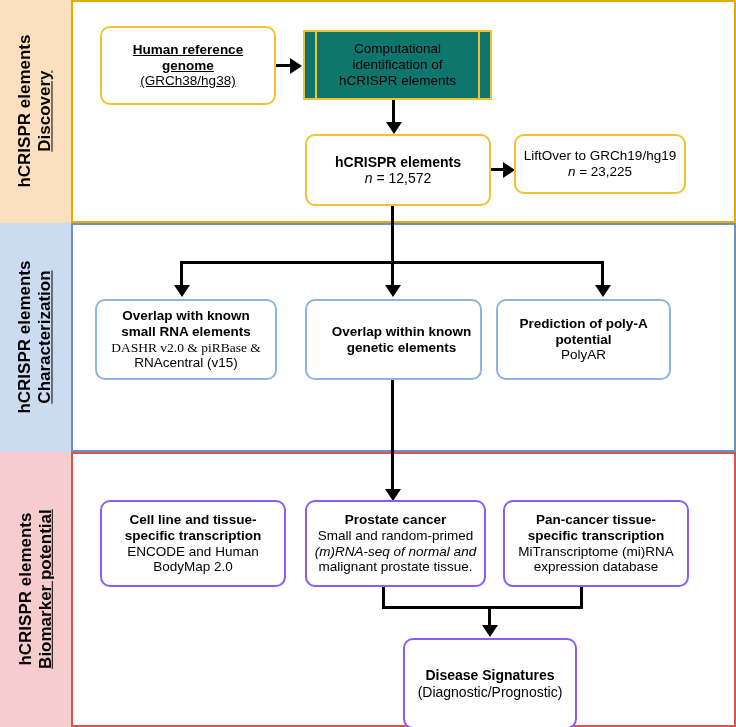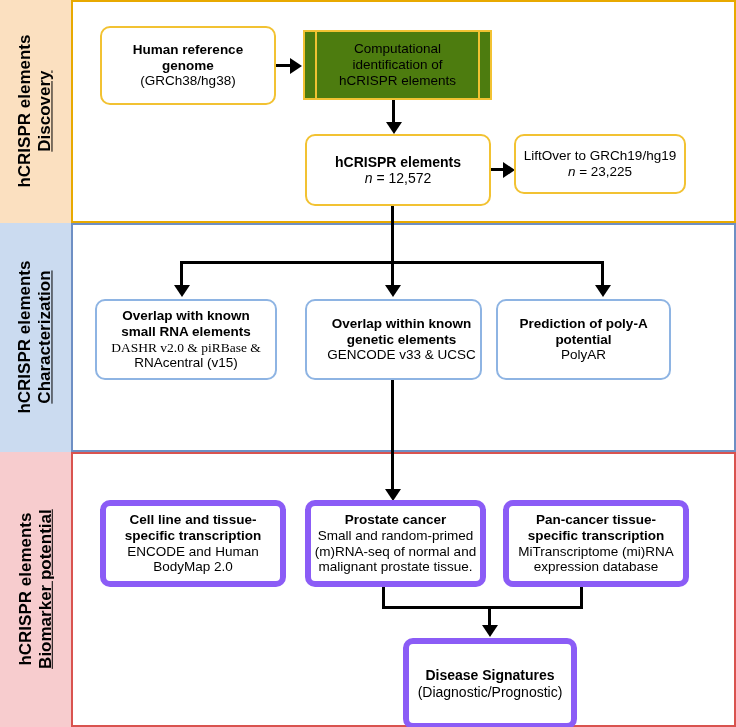--- a/index.html
+++ b/index.html
@@ -50,26 +50,26 @@
     text-align:center;
     line-height:1.16;
     color:#000;
   }
   .box .ttl{font-weight:bold;}
   .box .sub{font-weight:normal;}
   .box .sub i{font-style:italic;}
 
   .y-box{border:2px solid #F2C232;border-radius:10px;}
   .b-box{border:2px solid #8EB4E3;border-radius:10px;}
-  .r-box{border:6px solid #8b5cf6;border-radius:10px;}
+  .r-box{border:2px solid #8b5cf6;border-radius:10px;}
 
   
   .proc{
     position:absolute;box-sizing:border-box;
-    background:#4d7c0f;border:2px solid #F2C232;
+    background:#0f766e;border:2px solid #F2C232;
     display:flex;align-items:center;justify-content:center;
     text-align:center;color:#000;line-height:1.2;
   }
   .proc .bar{position:absolute;top:0;bottom:0;width:0;border-left:2px solid #F2C232;}
   .proc .bar-l{left:10px;}
   .proc .bar-r{right:10px;}
 
   
   .ln{position:absolute;background:#000;}
   .vln{width:3px;}
@@ -104,21 +104,21 @@
     </div>
   </div>
 
   <div class="sidebar sb-bio">
     <div class="sb-inner">
       <span class="sb-l1">hCRISPR elements</span>
       <span class="sb-l2">Biomarker potential</span>
     </div>
   </div>
 
-  <div class="box y-box" style="left:100px;top:26px;width:176px;height:79px;font-size:13.5px;">
+  <div class="box y-box" style="left:100px;top:26px;width:176px;height:79px;font-size:13.5px;text-decoration:underline;">
     <span class="ttl">Human reference</span>
     <span class="ttl">genome</span>
     <span class="sub">(GRCh38/hg38)</span>
   </div>
 
   <div class="ln hln" style="left:276px;top:64px;width:16px;"></div>
   <div class="arrow-r" style="left:290px;top:58px;"></div>
 
   <div class="proc" style="left:303px;top:30px;width:189px;height:70px;font-size:13.5px;">
     <span class="bar bar-l"></span>
@@ -167,21 +167,20 @@
   <div class="box b-box" style="left:95px;top:299px;width:182px;height:81px;font-size:13.5px;">
     <span class="ttl">Overlap with known</span>
     <span class="ttl">small RNA elements</span>
     <span class="sub" style="white-space:nowrap;font-family:Liberation Serif, serif;">DASHR v2.0 &amp; piRBase &amp;</span>
     <span class="sub">RNAcentral (v15)</span>
   </div>
 
   <div class="box b-box" style="left:305px;top:299px;width:177px;height:81px;font-size:13.5px;padding-left:16px;">
     <span class="ttl">Overlap within known</span>
     <span class="ttl">genetic elements</span>
-    <span class="sub">GENCODE v33 &amp; UCSC</span>
   </div>
 
   <div class="box b-box" style="left:496px;top:299px;width:175px;height:81px;font-size:13.5px;">
     <span class="ttl">Prediction of poly-A</span>
     <span class="ttl">potential</span>
     <span class="sub">PolyAR</span>
   </div>
 
   <div class="ln vln" style="left:391px;top:380px;height:113px;"></div>
   <div class="arrow-d" style="left:385px;top:489px;"></div>
@@ -189,21 +188,21 @@
   <div class="box r-box" style="left:100px;top:500px;width:186px;height:87px;font-size:13.5px;">
     <span class="ttl">Cell line and tissue-</span>
     <span class="ttl">specific transcription</span>
     <span class="sub">ENCODE and Human</span>
     <span class="sub">BodyMap 2.0</span>
   </div>
 
   <div class="box r-box" style="left:305px;top:500px;width:181px;height:87px;font-size:13.5px;border-radius:10px;">
     <span class="ttl">Prostate cancer</span>
     <span class="sub" style="white-space:nowrap;">Small and random-primed</span>
-    <span class="sub" style="white-space:nowrap;">(m)RNA-seq of normal and</span>
+    <span class="sub" style="white-space:nowrap;font-style:italic;">(m)RNA-seq of normal and</span>
     <span class="sub" style="white-space:nowrap;">malignant prostate tissue.</span>
   </div>
 
   <div class="box r-box" style="left:503px;top:500px;width:186px;height:87px;font-size:13.5px;">
     <span class="ttl">Pan-cancer tissue-</span>
     <span class="ttl">specific transcription</span>
     <span class="sub">MiTranscriptome (mi)RNA</span>
     <span class="sub">expression database</span>
   </div>
 

